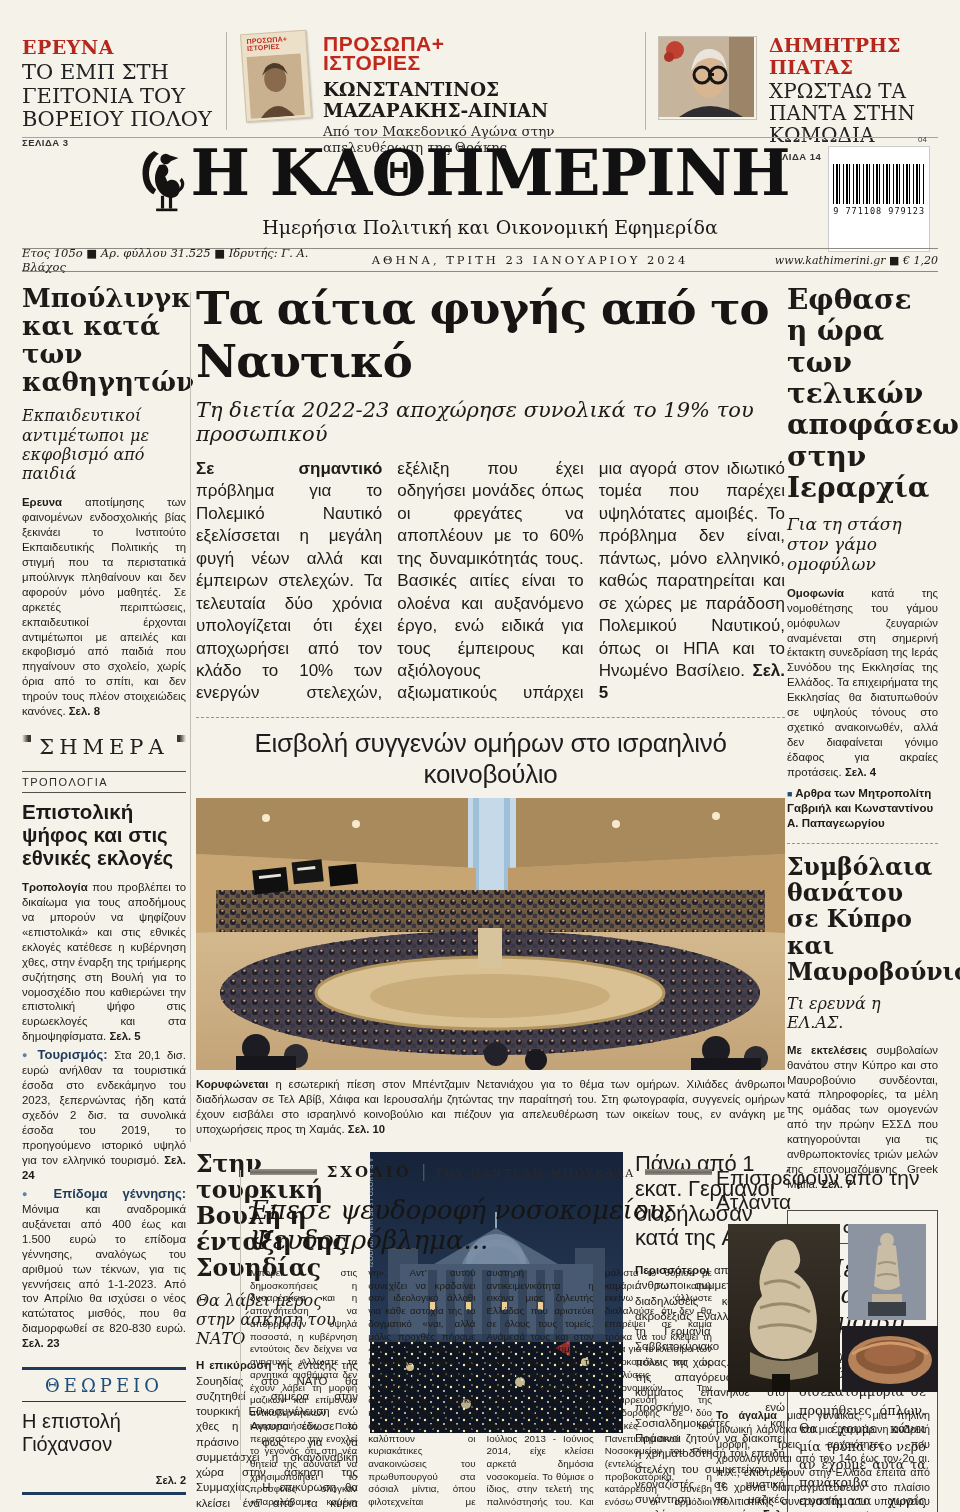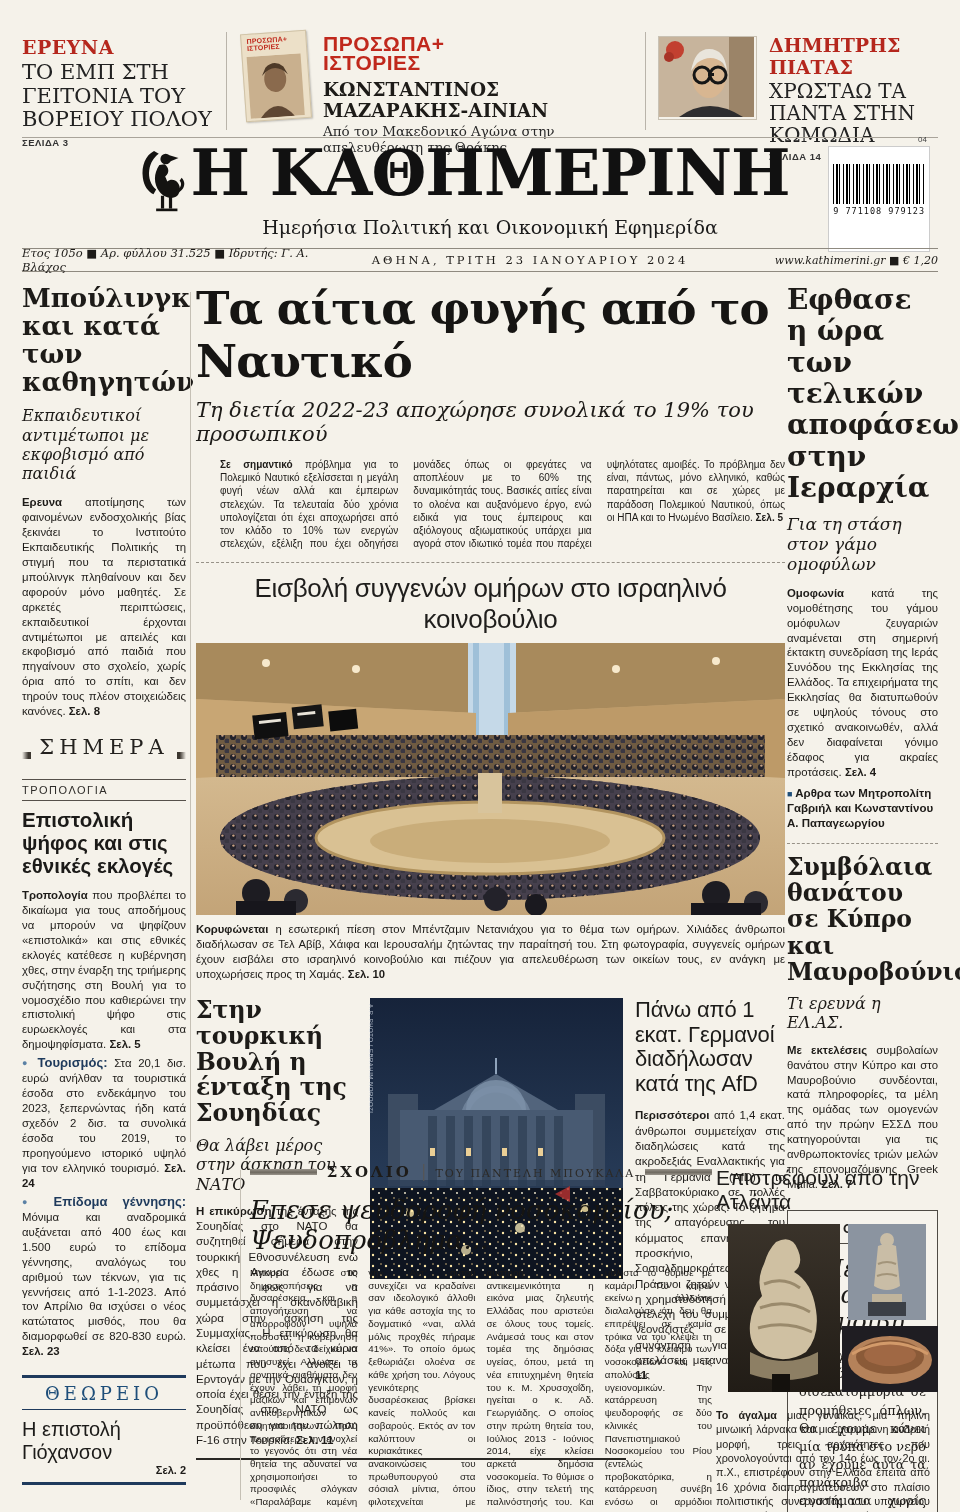--- a/index.html
+++ b/index.html
@@ -48,21 +48,21 @@
   .dl-center{flex:1;text-align:center;font-family:"DejaVu Serif",serif;letter-spacing:3px;font-size:11.5px;}
   .dl-right{width:200px;text-align:right;font-family:"DejaVu Serif",serif;font-style:italic;font-size:11px;}
 
   
   .leftcol{position:absolute;left:22px;top:284px;width:164px;}
   .centercol{position:absolute;left:196px;top:282px;width:589px;}
   .rightcol{position:absolute;left:787px;top:284px;width:151px;}
 
   h1.mainhead{font-family:"DejaVu Serif",serif;font-weight:700;font-size:45px;letter-spacing:-1px;margin:0;color:#161513;}
   .maindeck{font-family:"DejaVu Serif",serif;font-style:italic;font-size:21px;margin:10px 0 12px;color:#1d1b18;}
-  .mainbody{column-count:3;column-gap:15px;font-size:10px;line-height:1.32;text-align:justify;margin-left:24px;}
+  .mainbody{column-count:3;column-gap:15px;font-size:17px;line-height:1.32;text-align:justify;}
   .lead{font-weight:700;}
   .pageref{font-weight:700;}
   .dashed{border-top:1px dashed #979288;margin:12px 0 10px;}
 
   .kn-head{text-align:center;font-size:26px;font-weight:400;color:#1f1e1c;margin:2px 0 8px;letter-spacing:-.3px;}
   .kn-photo{position:relative;width:589px;height:272px;background:#c9ac82;}
   .vcredit{position:absolute;right:-1px;top:6px;writing-mode:vertical-rl;font-size:6px;color:#f1e8d8;letter-spacing:.5px;opacity:.85;}
   .kn-cap{font-size:11.3px;line-height:1.32;text-align:justify;margin-top:7px;}
 
   .midrow{display:flex;margin-top:16px;}
@@ -73,35 +73,35 @@
   .mid-photo{position:relative;width:253px;height:281px;flex:none;margin:0 12px;background:#16233a;}
   .mid-photo .vcredit{left:-2px;right:auto;color:#cfd6e2;}
   .art-afd{flex:1;}
   .art-afd h2{font-size:22px;font-weight:500;line-height:1.12;margin:0 0 12px;color:#1c1b19;letter-spacing:-.2px;}
   .midrow-rule{border-top:2px solid #2a2824;margin-top:10px;width:430px;}
 
   
   .bully h2{font-family:"DejaVu Serif",serif;font-weight:700;font-size:26px;line-height:1.08;margin:0;}
   .bully .art-deck{font-size:16px;margin:10px 0 12px;}
   .smallbody{font-size:11.4px;line-height:1.31;text-align:justify;}
-  .simera{display:flex;align-items:flex-end;margin:16px 0 20px;}
+  .simera{display:flex;align-items:flex-start;margin:16px 0 12px;}
   .simera .bar{flex:1;height:7px;}
   .simera .bar.l{background:linear-gradient(90deg,rgba(60,55,48,0),#3c3730 70%,#3c3730);}
   .simera .bar.r{background:linear-gradient(270deg,rgba(60,55,48,0),#3c3730 70%,#3c3730);}
   .simera .t{font-family:"DejaVu Serif",serif;font-size:21px;letter-spacing:5px;padding:0 8px;color:#23211e;}
   .kickerbox{border-top:1px solid #55504a;border-bottom:1px solid #55504a;padding:4px 0;font-size:11px;letter-spacing:1.5px;color:#2e2c29;margin-bottom:8px;}
   .postal h3{font-size:20.5px;font-weight:700;line-height:1.12;margin:2px 0 10px;color:#1b1a18;}
   .brief{margin-top:2px;font-size:11.4px;line-height:1.31;text-align:justify;}
   .brief .blabel{color:#1e3a5c;font-weight:700;font-size:13px;}
   .brief .bdot{color:#5b81a5;font-size:9px;vertical-align:1px;}
   .theoreio{margin-top:16px;border-top:3px solid #1e3a5c;border-bottom:1px solid #1e3a5c;padding:5px 0;text-align:center;
             font-family:"DejaVu Serif",serif;font-size:18px;letter-spacing:4px;color:#1e4e79;}
   .johan{padding:8px 0 6px;border-bottom:3px solid #1e3a5c;}
   .johan .jh{font-size:20px;font-weight:500;line-height:1.15;color:#1c1b19;}
-  .johan .jp{text-align:right;font-weight:700;font-size:11px;margin-top:0;}
+  .johan .jp{text-align:right;font-weight:700;font-size:11px;margin-top:18px;}
 
   
   .hier h2{font-family:"DejaVu Serif",serif;font-weight:700;font-size:28px;line-height:1.12;margin:0;}
   .hier .art-deck{font-size:17px;margin:10px 0 11px;}
   .sqbullet{margin-top:6px;font-weight:700;font-size:11.5px;line-height:1.3;}
   .sqbullet .sq{color:#1e4e79;font-size:9px;}
   .contracts h2{font-family:"DejaVu Serif",serif;font-weight:700;font-size:23.5px;line-height:1.12;margin:0;}
   .contracts .art-deck{font-size:16px;margin:9px 0 10px;}
   .editorial{border:1px solid #4e4a44;margin-top:18px;padding:10px 11px 12px;background:#f6f3ec;}
   .editorial .elabel{text-align:center;font-weight:700;font-size:13px;letter-spacing:3px;color:#23211e;

